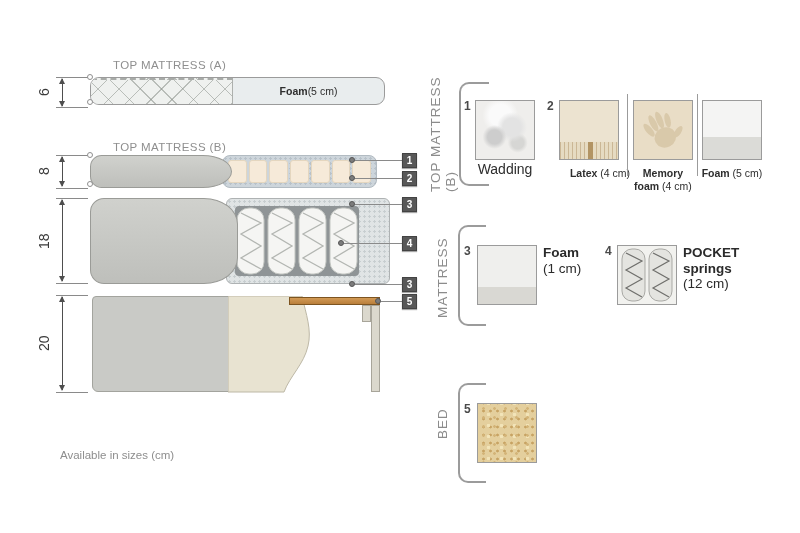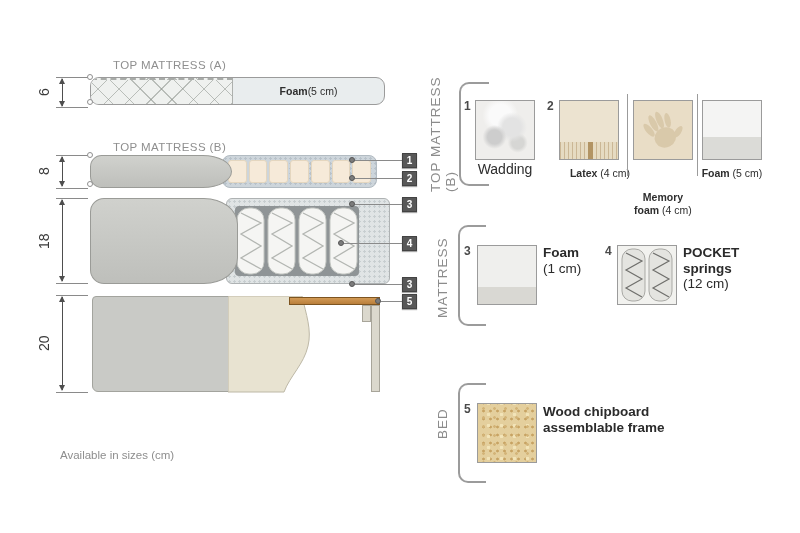--- a/index.html
+++ b/index.html
@@ -220,21 +220,21 @@
       <g transform="rotate(-28 29 32)" fill="#d9c8a9" opacity="0.95">
         <ellipse cx="29" cy="37" rx="11" ry="10"></ellipse>
         <ellipse cx="18" cy="23" rx="3.2" ry="8" transform="rotate(-12 18 23)"></ellipse>
         <ellipse cx="25" cy="19" rx="3.2" ry="9"></ellipse>
         <ellipse cx="32" cy="19" rx="3.2" ry="9" transform="rotate(6 32 19)"></ellipse>
         <ellipse cx="39" cy="23" rx="3" ry="7.5" transform="rotate(16 39 23)"></ellipse>
         <ellipse cx="43" cy="38" rx="3" ry="6.5" transform="rotate(62 43 38)"></ellipse>
       </g>
     </svg>
   </div>
-  <div class="swlabel" style="left:608px;top:167px;width:110px;margin-top:24px;">
+  <div class="swlabel" style="left:608px;top:167px;width:110px;">
     <span class="b">Memory</span><br>
     <span class="b">foam</span><span> (4 cm)</span>
   </div>
 
   <div class="divider" style="left:697px;top:94px;height:82px;"></div>
 
   <div class="swatch sw-foam5" style="left:702px;top:100px;"></div>
   <div class="swlabel" style="left:677px;top:167px;width:110px;"><span class="b">Foam</span><span> (5 cm)</span></div>
 
   <div class="vlabel abs" style="left:434px;top:230px;width:17px;height:95px;">MATTRESS</div>
@@ -264,20 +264,16 @@
     <span class="b">POCKET</span><br>
     <span class="b">springs</span><br>
     <span>(12 cm)</span>
   </div>
 
   <div class="vlabel abs" style="left:434px;top:394px;width:17px;height:60px;">BED</div>
   <div class="bracket" style="left:458px;top:383px;width:28px;height:100px;"></div>
 
   <div class="swnum" style="left:464px;top:402px;">5</div>
   <div class="swatch sw-wood" style="left:477px;top:403px;"></div>
-  <div class="sidelabel" style="left:543px;top:404px;font-weight:bold;">
-    <span>Wood chipboard</span><br>
-    <span>assemblable frame</span>
-  </div>
 
   <div class="footer1">Available in sizes (cm)</div>
 
 </div>
 
 </body></html>

